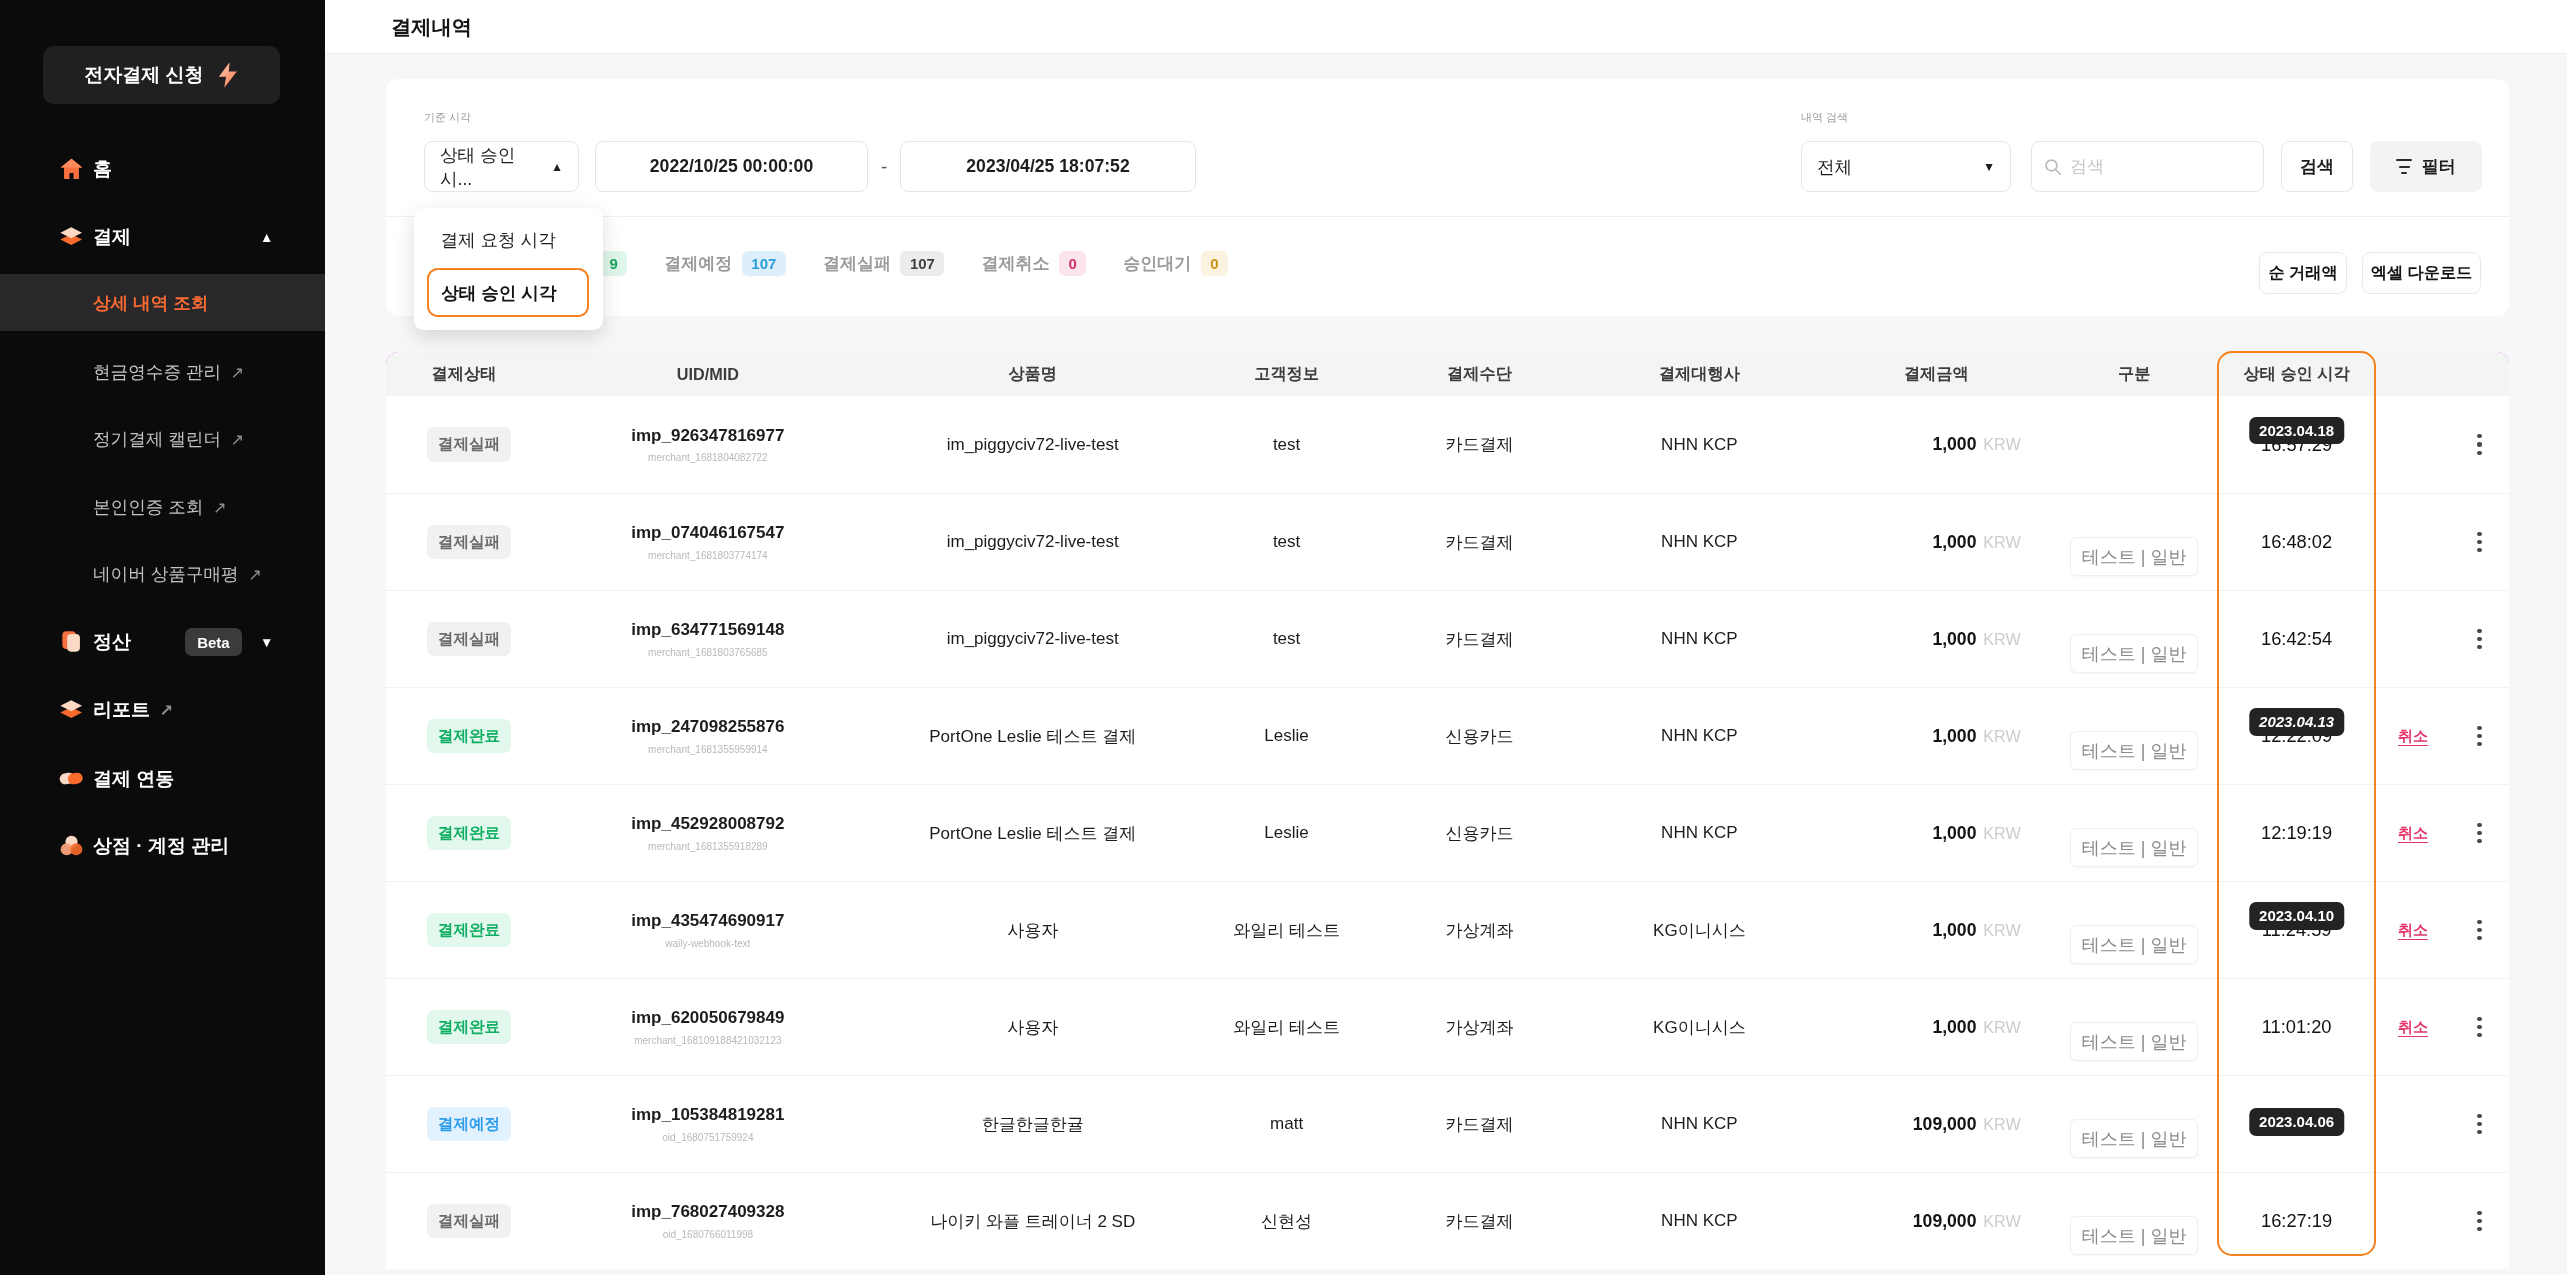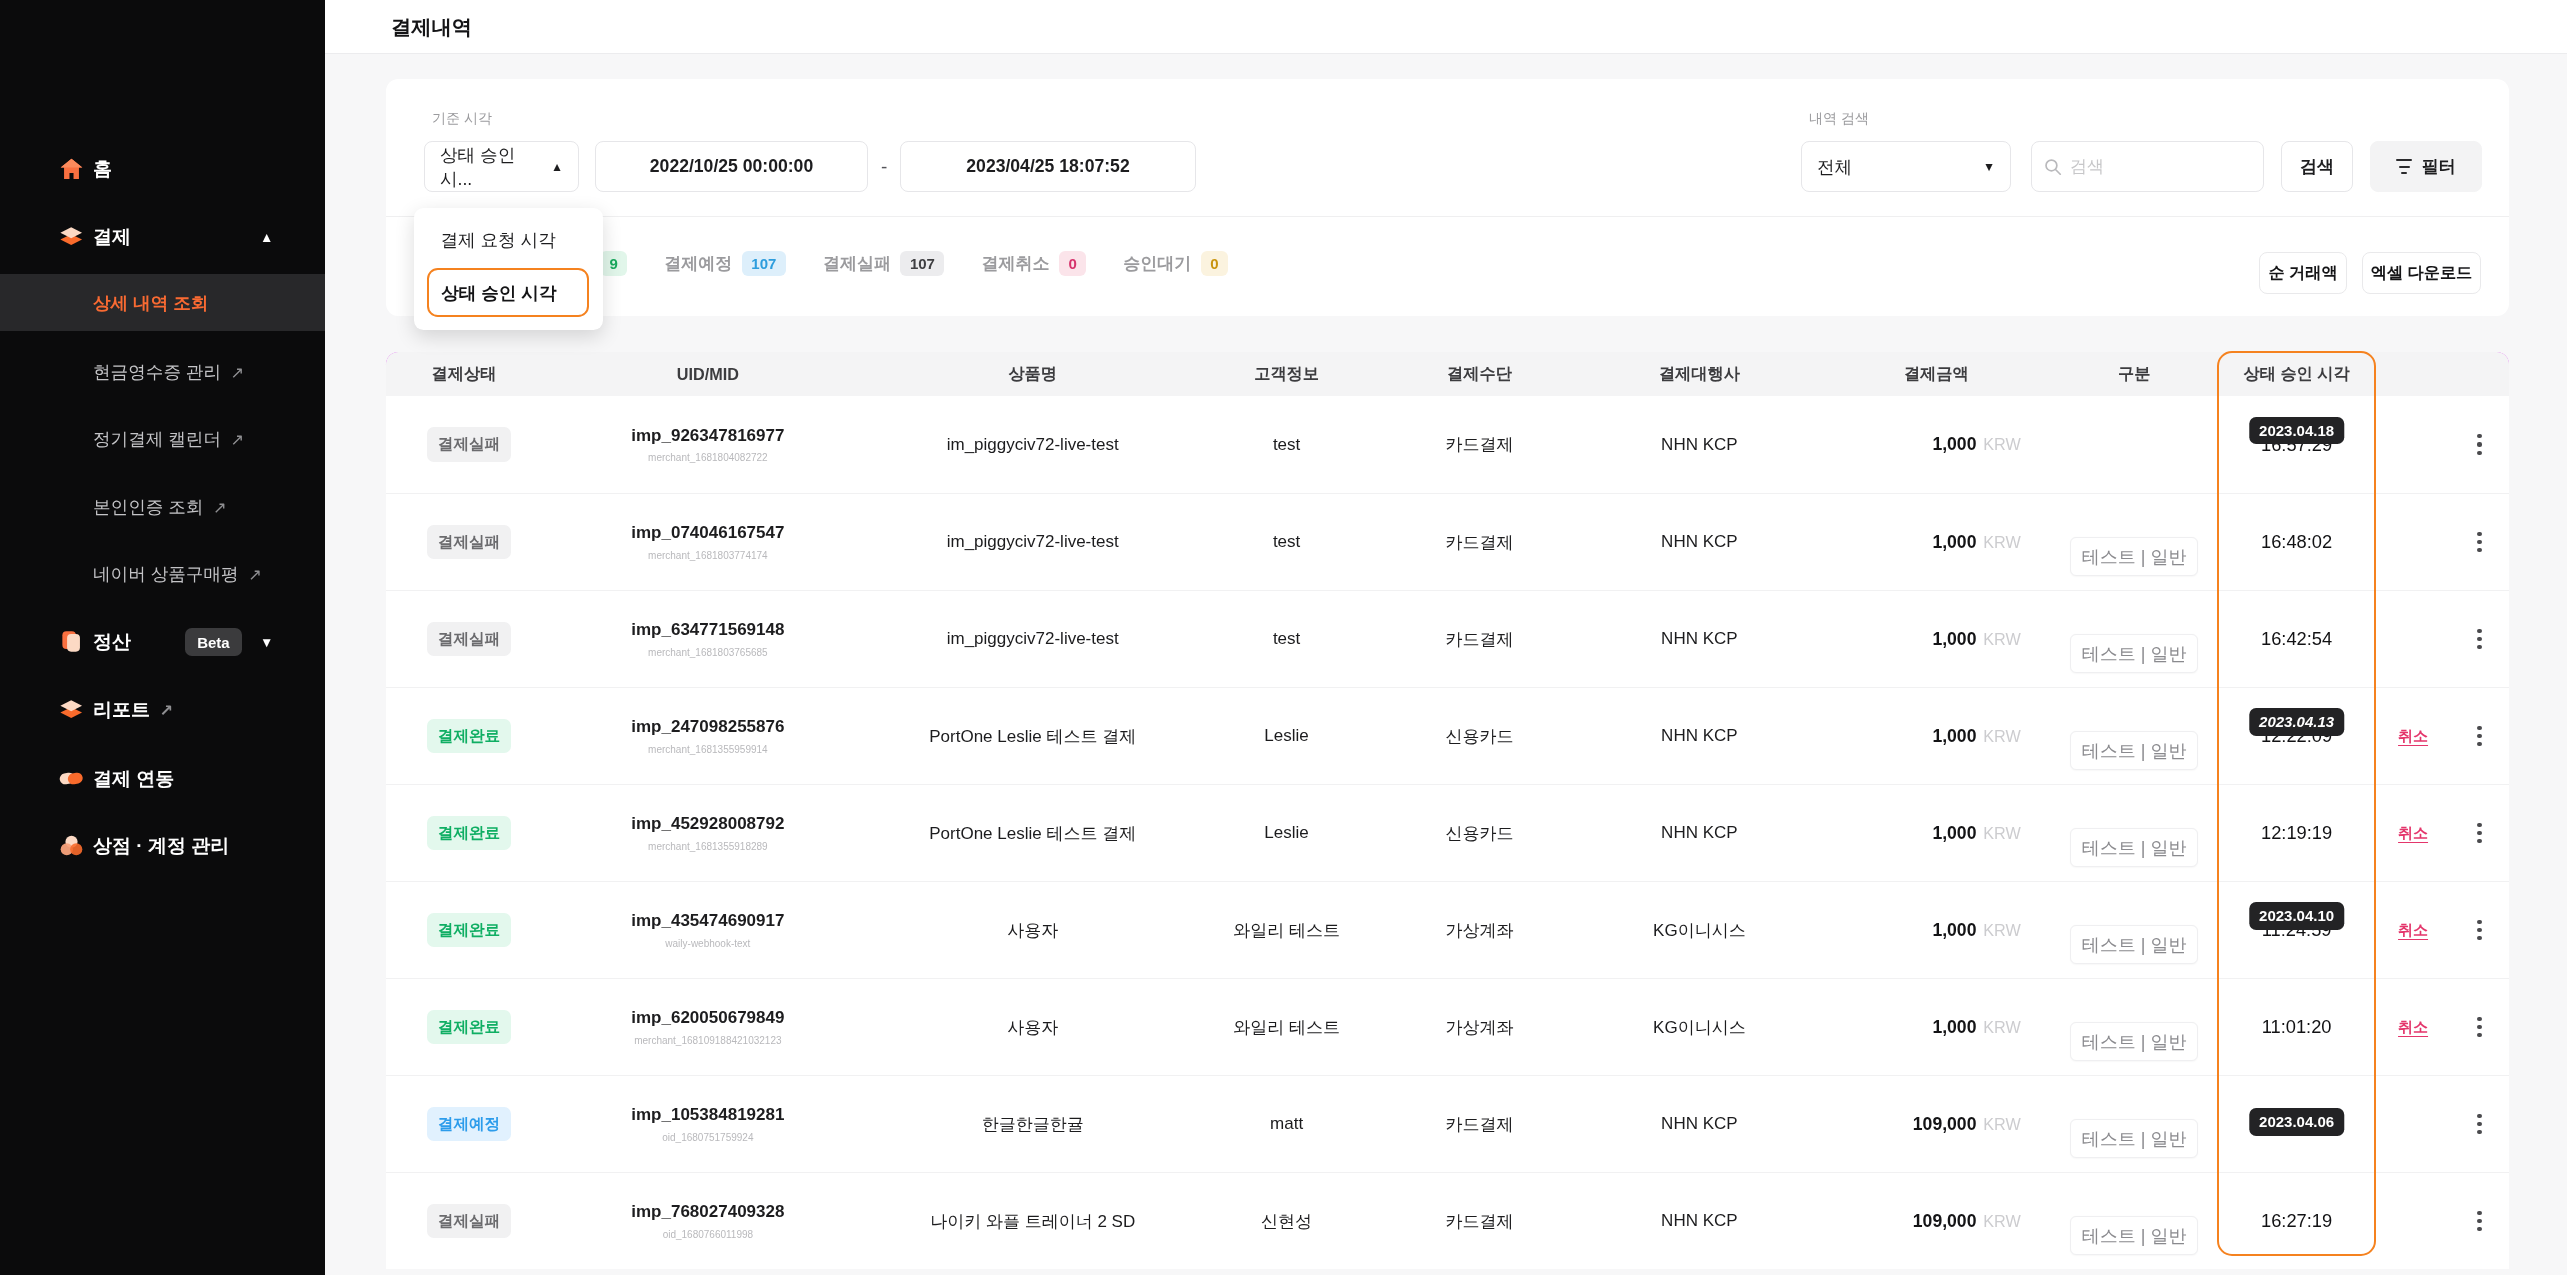--- a/index.html
+++ b/index.html
@@ -25,21 +25,21 @@
     padding:5.4px 12.2px; border-radius:6.8px; }
 
   
   .main { position:absolute; left:325px; top:0; width:2251px; height:1275px; background:#f7f7f8; }
   .topbar { position:absolute; left:0; top:0; width:100%; height:54px; background:#fff; border-bottom:0.7px solid #ececee; }
   .page-title { position:absolute; left:66px; top:0; line-height:54px; font-size:20.3px; font-weight:800; color:#141416; }
   .scroll-strip { position:absolute; right:0; top:0; width:9.5px; height:100%; background:#ffffff; }
 
   
   .filter-card { position:absolute; left:61px; top:79px; width:2123px; height:237px; background:#fff; border-radius:12.2px; }
-  .f-label { position:absolute; top:31px; font-size:14px; color:#9b9b9e;margin-left:8px; }
+  .f-label { position:absolute; top:31px; font-size:11px; color:#9b9b9e; }
   .ctrl { position:absolute; top:62px; height:51px; background:#fff; border:1.4px solid #e6e6e9; border-radius:8.1px;
     display:flex; align-items:center; font-size:17.6px; color:#1d1d1f; }
   .sel { justify-content:space-between; padding:0 15px; cursor:pointer; }
   .sel .sel-caret { font-size:12.2px; color:#1d1d1f; }
   .date-input { justify-content:center; font-weight:600; cursor:text; }
   .range-sep { position:absolute; top:62px; left:482px; width:32.5px; height:51px; text-align:center;
     line-height:51px; font-size:19px; color:#55555a; }
   .search-box { padding:0 12.2px; gap:8.1px; }
   .search-box .ph { color:#c7c7c9; font-size:17px; }
   .btn { position:absolute; top:62px; height:51px; border:1.4px solid #e6e6e9; border-radius:8.1px; background:#fff;
@@ -102,20 +102,32 @@
   .kebab { display:flex; flex-direction:column; gap:4.1px; padding:5.4px; cursor:pointer; }
   .kebab i { width:4.1px; height:4.1px; border-radius:50%; background:#4a4a4d; }
 
   .time-col-highlight { position:absolute; left:1892px; top:351px; width:159px; height:905px;
     border:2.7px solid #f5821f; border-radius:15px; z-index:5; pointer-events:none; }
 </style>
 </head>
 <body>
 
 <div class="sidebar">
+  <div class="cta">
+    <span>전자결제 신청</span>
+    <svg width="21.7" height="26" viewBox="0 0 24 28">
+      <defs>
+          <linearGradient id="bolt" x1="0" y1="0" x2="1" y2="1">
+        <stop offset="0" stop-color="#fcc9b2"></stop>
+            <stop offset="1" stop-color="#f97a4b"></stop>
+          </linearGradient>
+        </defs>
+      <path d="M14 0 L2 16 H10 L8 28 L22 10 H13 Z" fill="url(#bolt)"></path>
+    </svg>
+  </div>
 
   <div class="nav-item" style="top:135px">
     <span class="icn">
       <svg width="23" height="21.7" viewBox="0 0 34 32">
           <path d="M17 1 L33 14 H28 V31 H20 V22 H14 V31 H6 V14 H1 Z" fill="#f97040"></path>
           <path d="M17 1 L33 14 H1 Z" fill="#fb8a5c"></path>
         </svg>
     </span>
     <span class="lbl">홈</span>
   </div>

